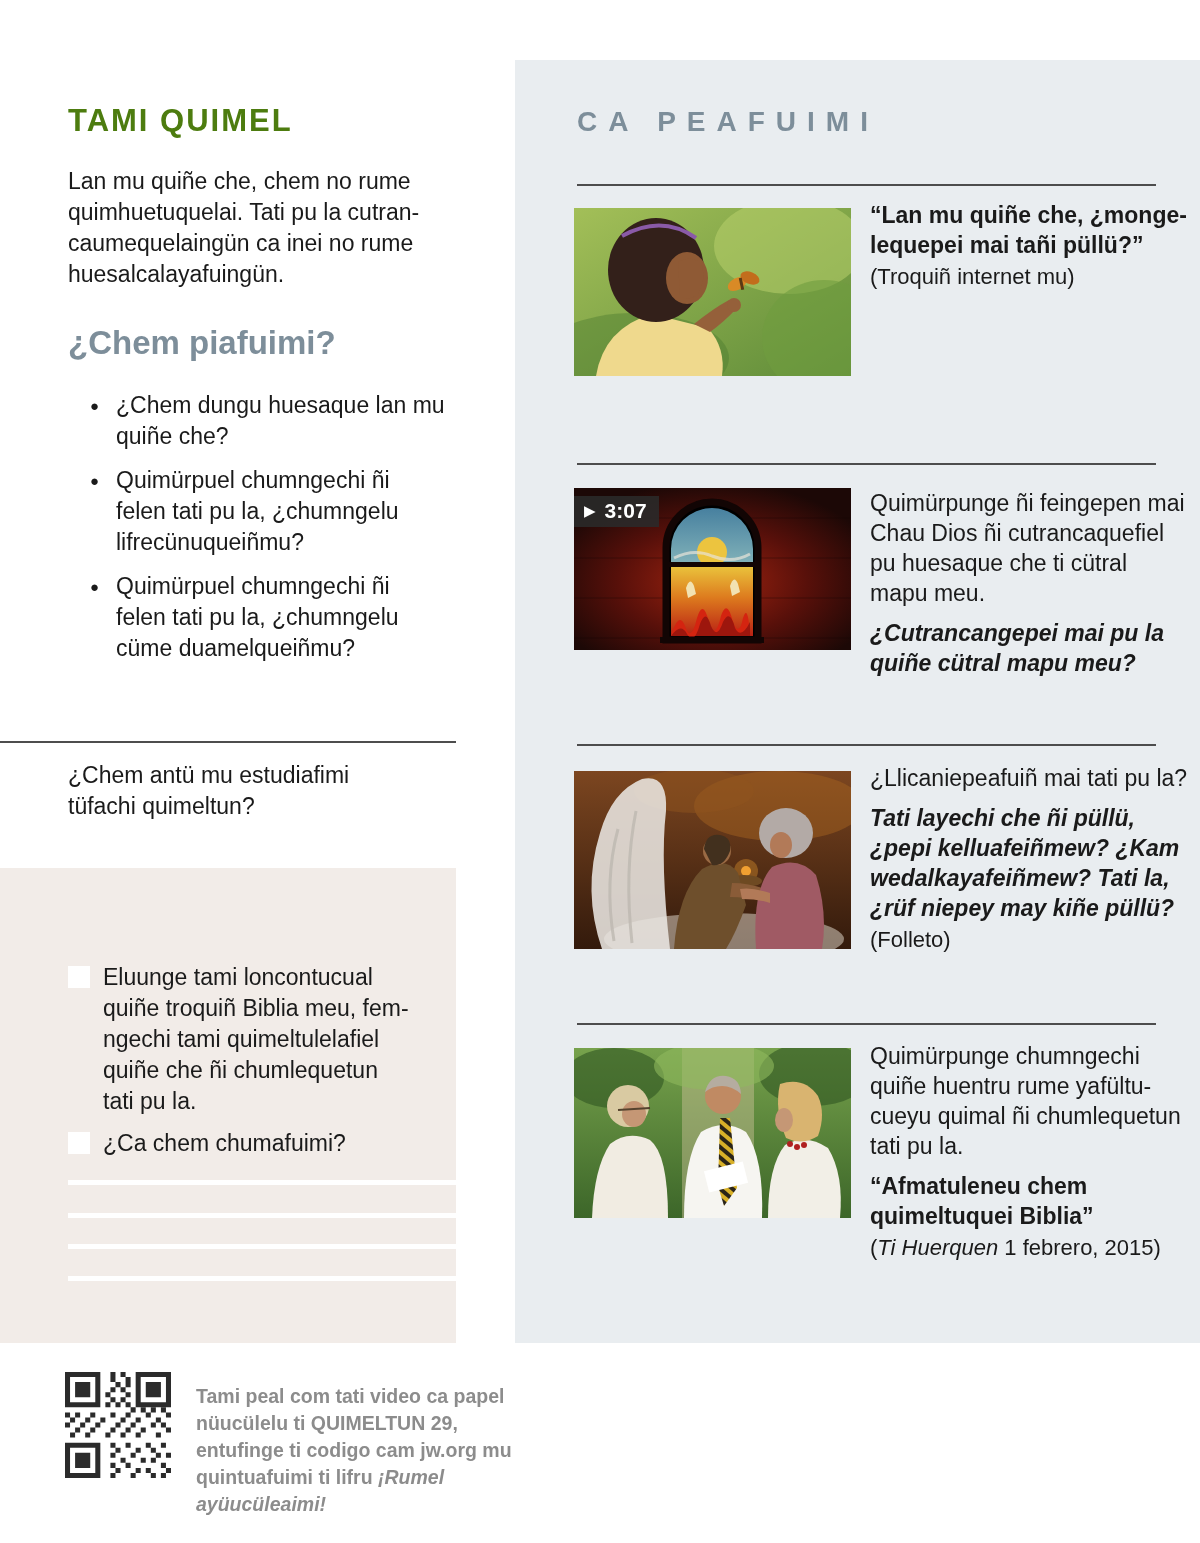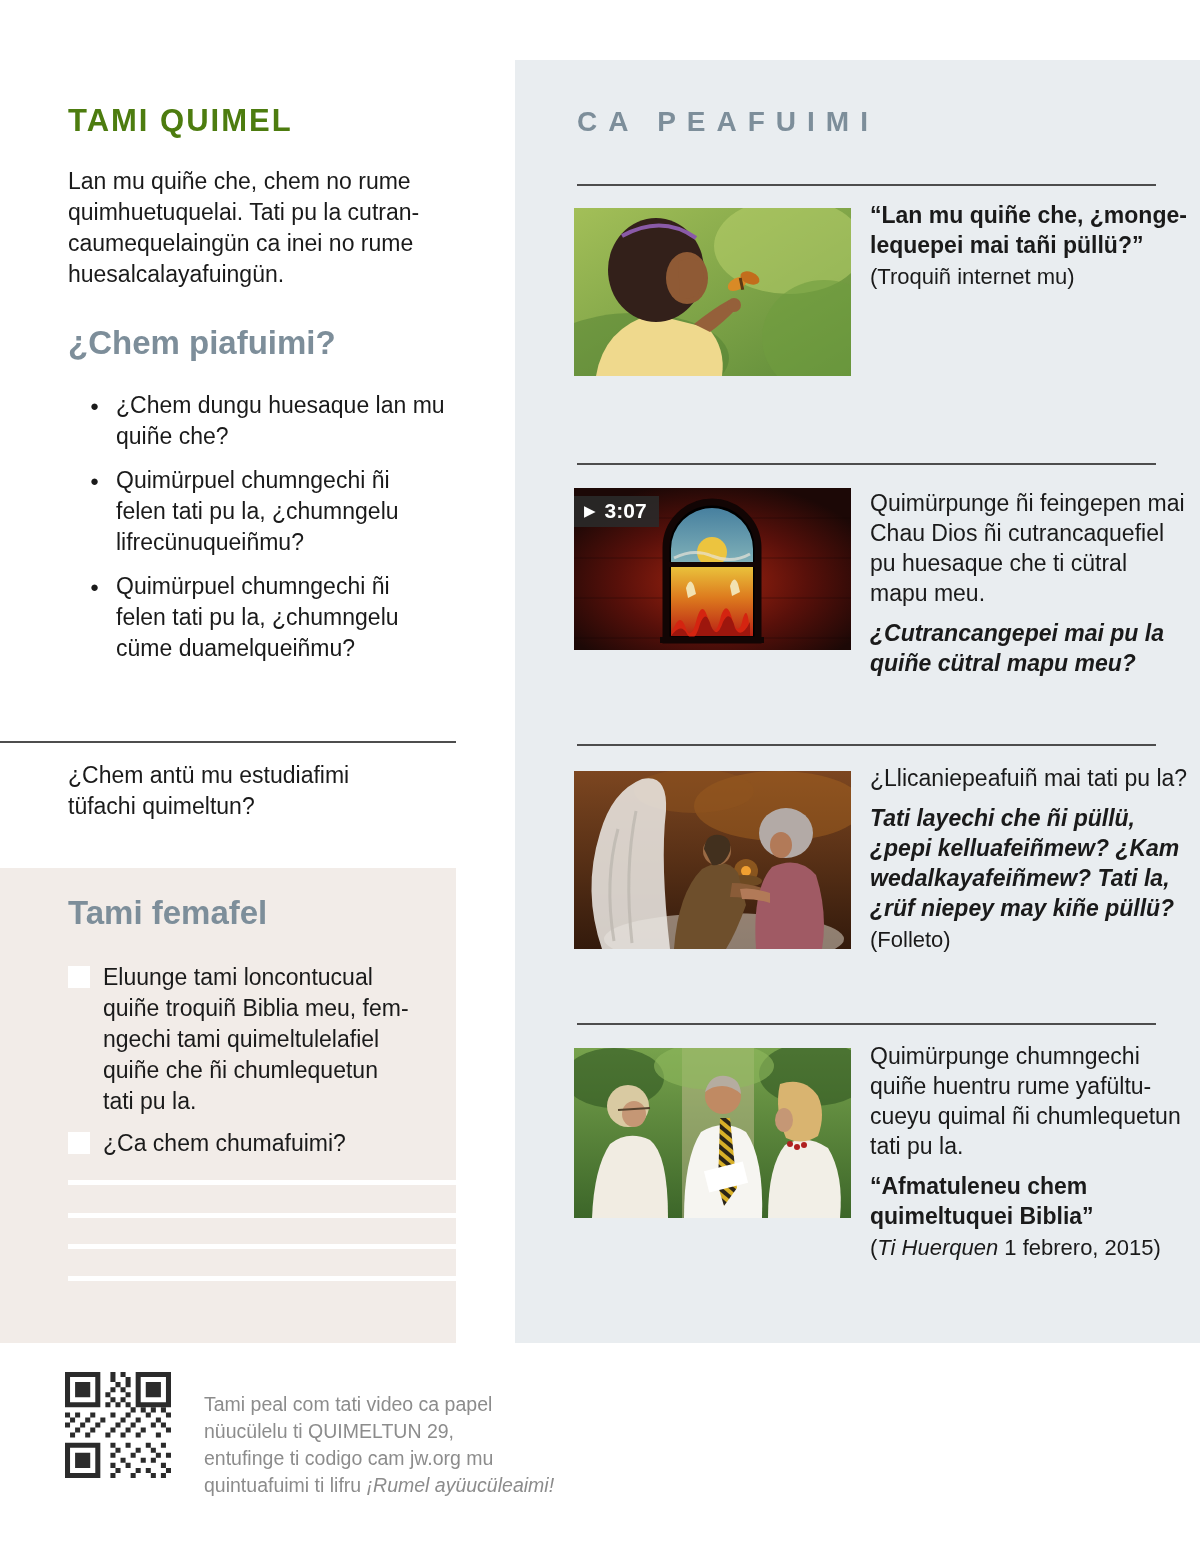--- a/index.html
+++ b/index.html
@@ -34,22 +34,22 @@
     width:22px;height:22px;background:#ffffff;flex:0 0 22px;margin:4px 0 0 0;
   }
   .todo-item .todo-text{font-size:23px;line-height:31px;padding-left:13px;}
   .ti-1{top:94px;width:370px;}
   .ti-2{top:260px;width:370px;}
   .write-line{position:absolute;left:68px;width:388px;height:5px;background:#ffffff;}
   .wl-1{top:312px;} .wl-2{top:345px;} .wl-3{top:376px;} .wl-4{top:408px;}
 
   .qr-svg{left:65px;top:1372px;width:106px;height:106px;}
   .qr-text{
-    left:196px;top:1383px;width:380px;margin:8px;font-size:19.5px;line-height:27px;
-    font-weight:normal;color:#8c8c8c;
+    left:196px;top:1383px;width:380px;margin:0;font-size:19.5px;line-height:27px;
+    font-weight:bold;color:#8c8c8c;
   }
   .qr-text i{font-style:italic;}
 
   
   .right-panel{left:515px;top:60px;width:741px;height:1283px;background:#e9edf0;}
   .ca-head{position:absolute;left:62px;top:46px;font-size:28px;letter-spacing:11px;}
   .rule{position:absolute;left:62px;width:579px;height:2px;background:#4d4d4d;}
   .rl-1{top:124px;} .rl-2{top:403px;} .rl-3{top:684px;} .rl-4{top:963px;}
 
   .thumb{position:absolute;left:59px;width:277px;margin:0;overflow:hidden;}
@@ -107,21 +107,20 @@
 cüme duamelqueiñmu?</span>
     </li>
   </ul>
 
   <div class="abs divider"></div>
 
   <p class="abs study-q pre">¿Chem antü mu estudiafimi
 tüfachi quimeltun?</p>
 
   <aside class="abs todo-panel">
-    <h2 class="h-slate todo-head">Tami femafel</h2>
 
     <div class="todo-item ti-1">
       <span class="checkbox"></span>
       <span class="todo-text pre">Eluunge tami loncontucual
 quiñe troquiñ Biblia meu, fem-
 ngechi tami quimeltulelafiel
 quiñe che ñi chumlequetun
 tati pu la.</span>
     </div>
 

